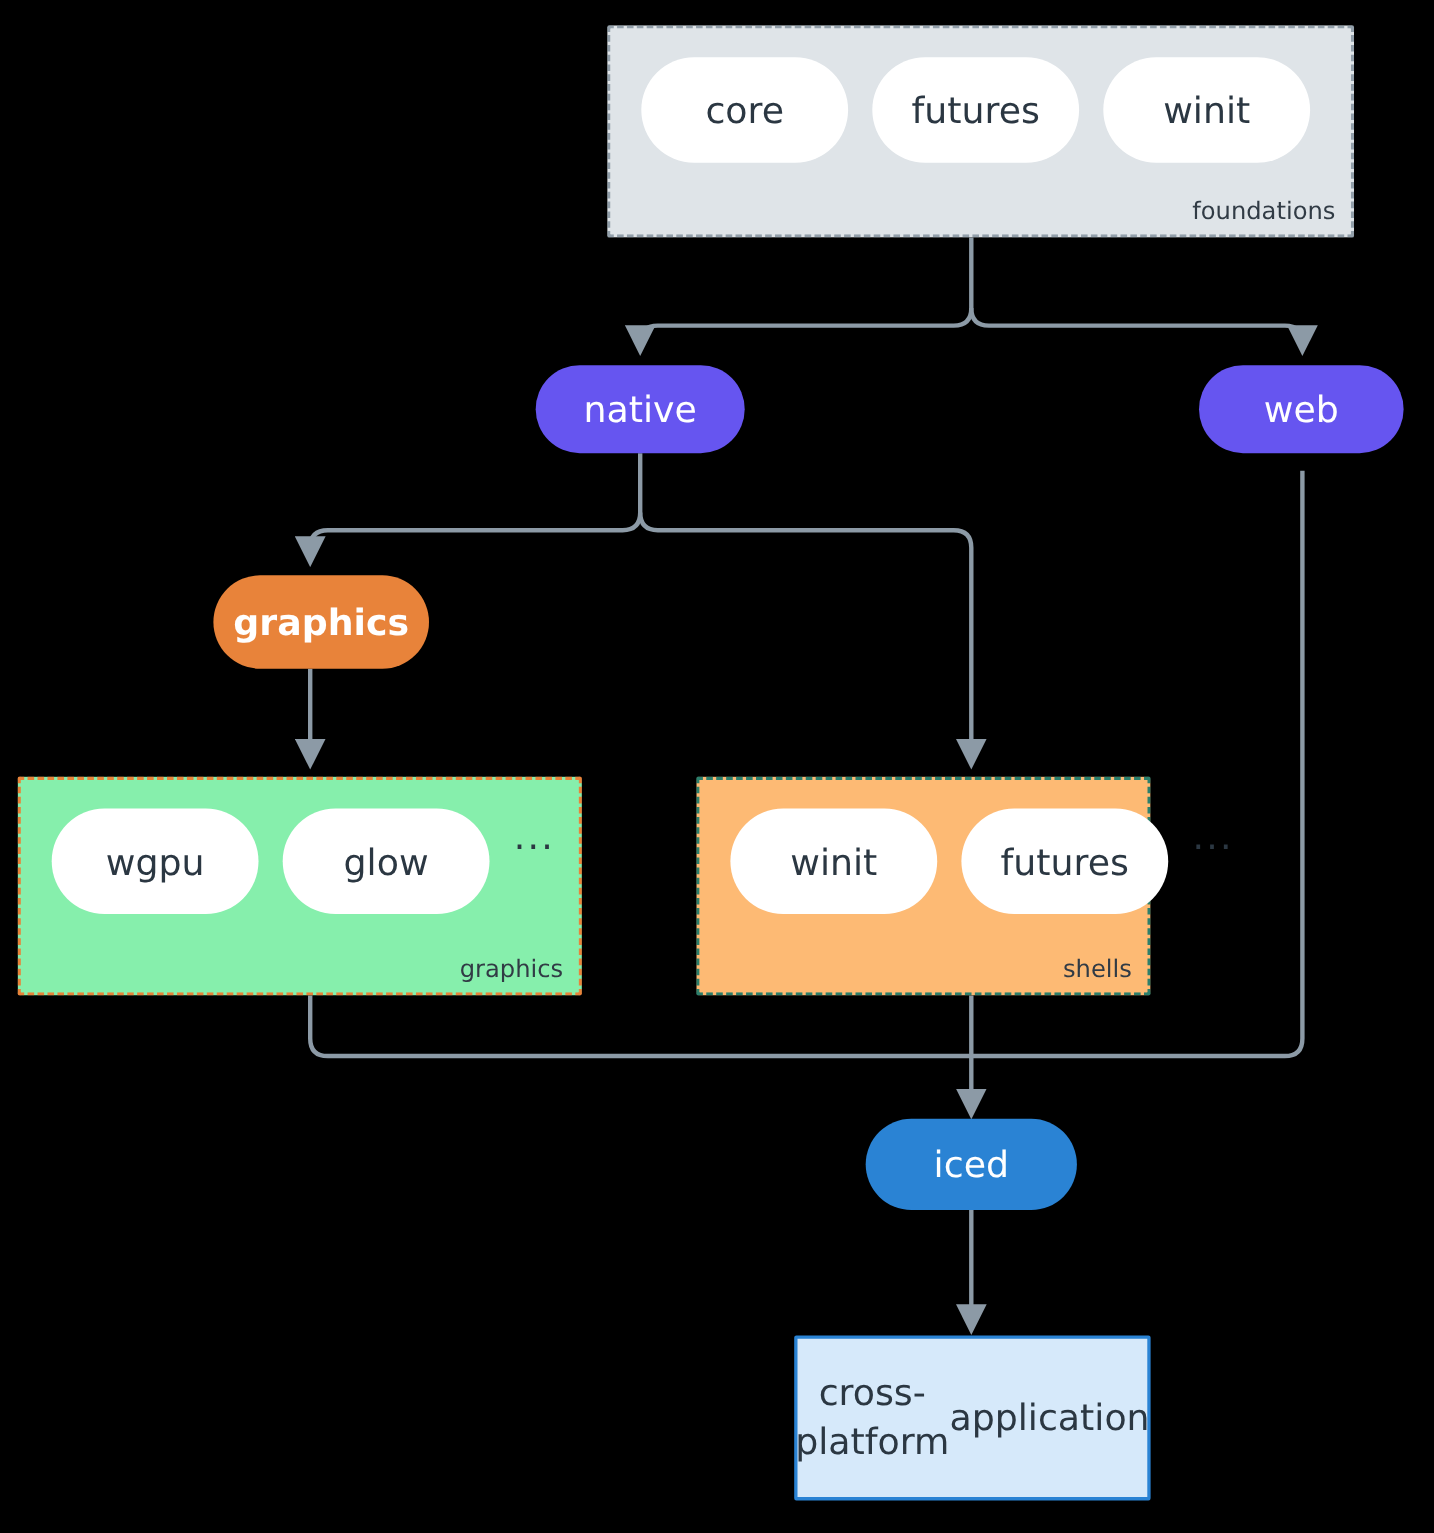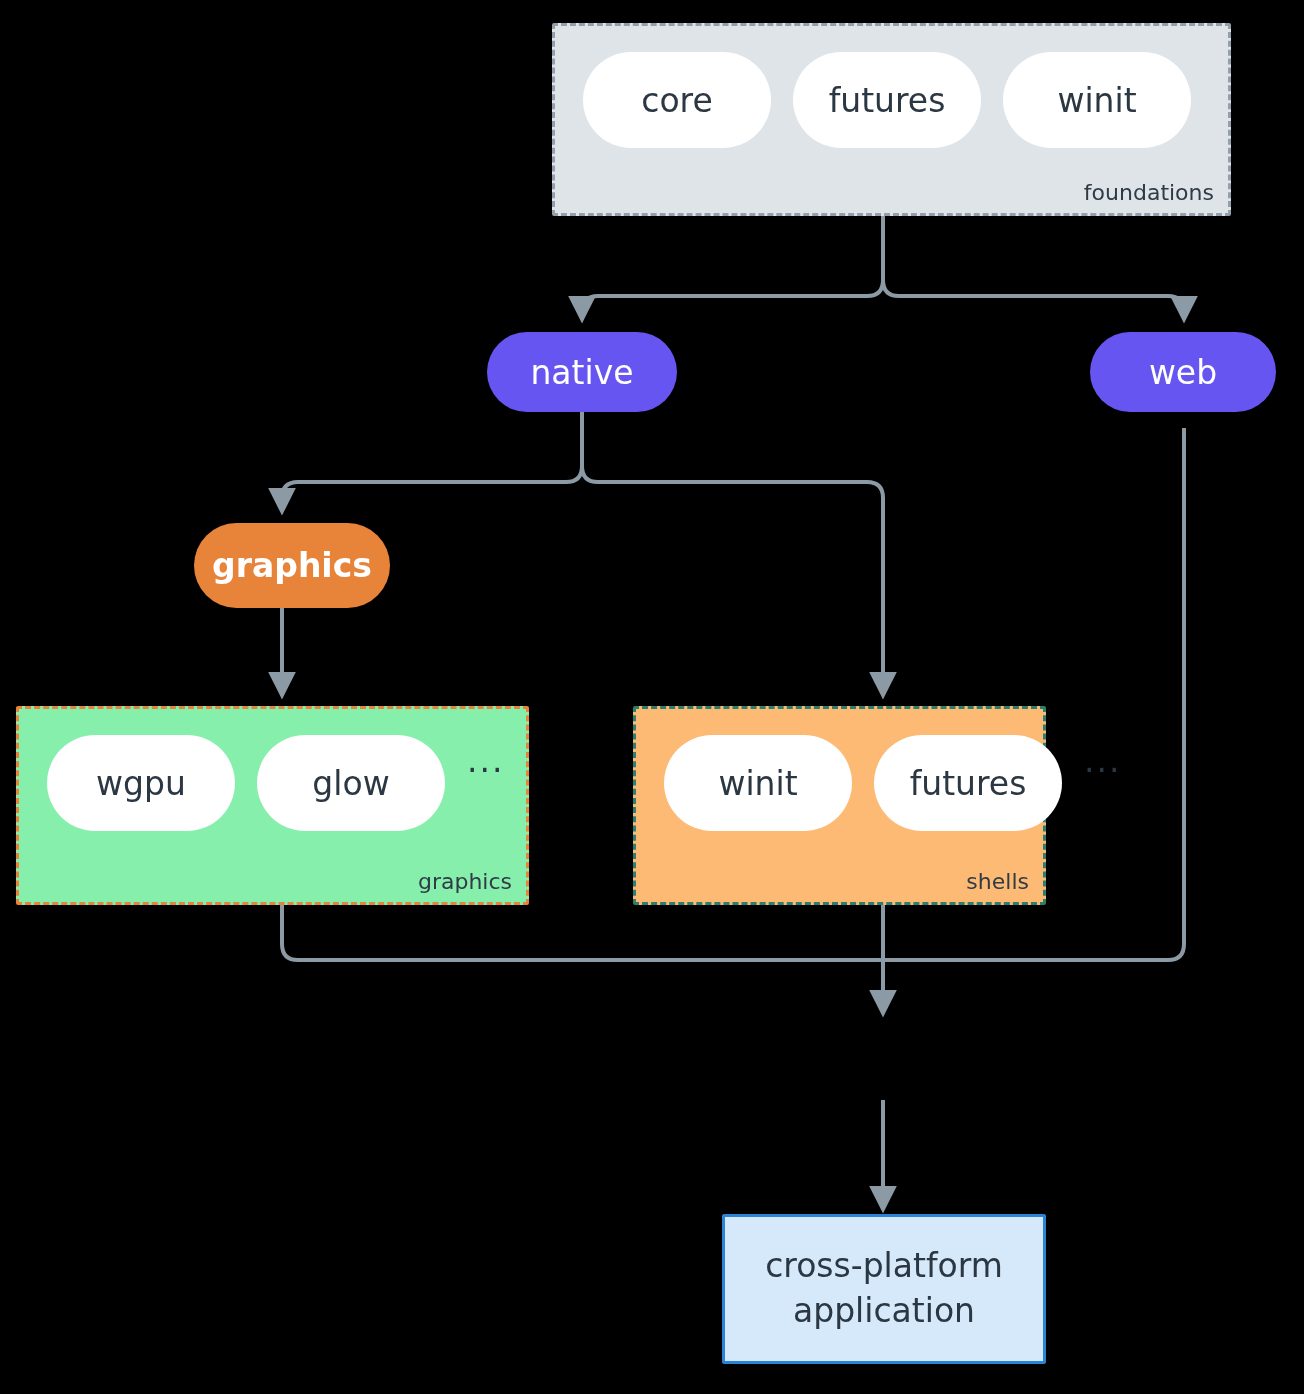--- a/index.html
+++ b/index.html
@@ -80,21 +80,20 @@
     align-items: center;
     justify-content: center;
     box-sizing: border-box;
     color: #ffffff;
     font-size: 33px;
     border-radius: 48px;
   }
   .node-rect {
     position: absolute;
     display: flex;
-    flex-direction: column;
     align-items: center;
     justify-content: center;
     box-sizing: border-box;
     border-radius: 2px;
     font-size: 33px;
     line-height: 1.35;
     text-align: center;
   }
 </style>
 </head>
@@ -160,19 +159,22 @@
 
   <div class="cluster" style="left:633px; top:706px; width:413px; height:199px; background:#fdba74; border-color:#2c7f6c;">
     <div class="cluster-body">
       <div class="pill pill-sm">winit</div>
       <div class="pill pill-sm">futures</div>
       <div class="ellipsis">...</div>
     </div>
     <div class="cluster-label">shells</div>
   </div>
 
+  <div class="node" style="left:787px; top:1017px; width:192px; height:83px; background:#2a83d4;">
+    <span>iced</span>
+  </div>
 
   <div class="node-rect" style="left:722px; top:1214px; width:324px; height:150px; background:#d6e9fa; border:3px solid #2a83d4; color:#2b3742;">
     <span>cross-platform</span>
     <span>application</span>
   </div>
 
 </div>
 
 </body></html>

